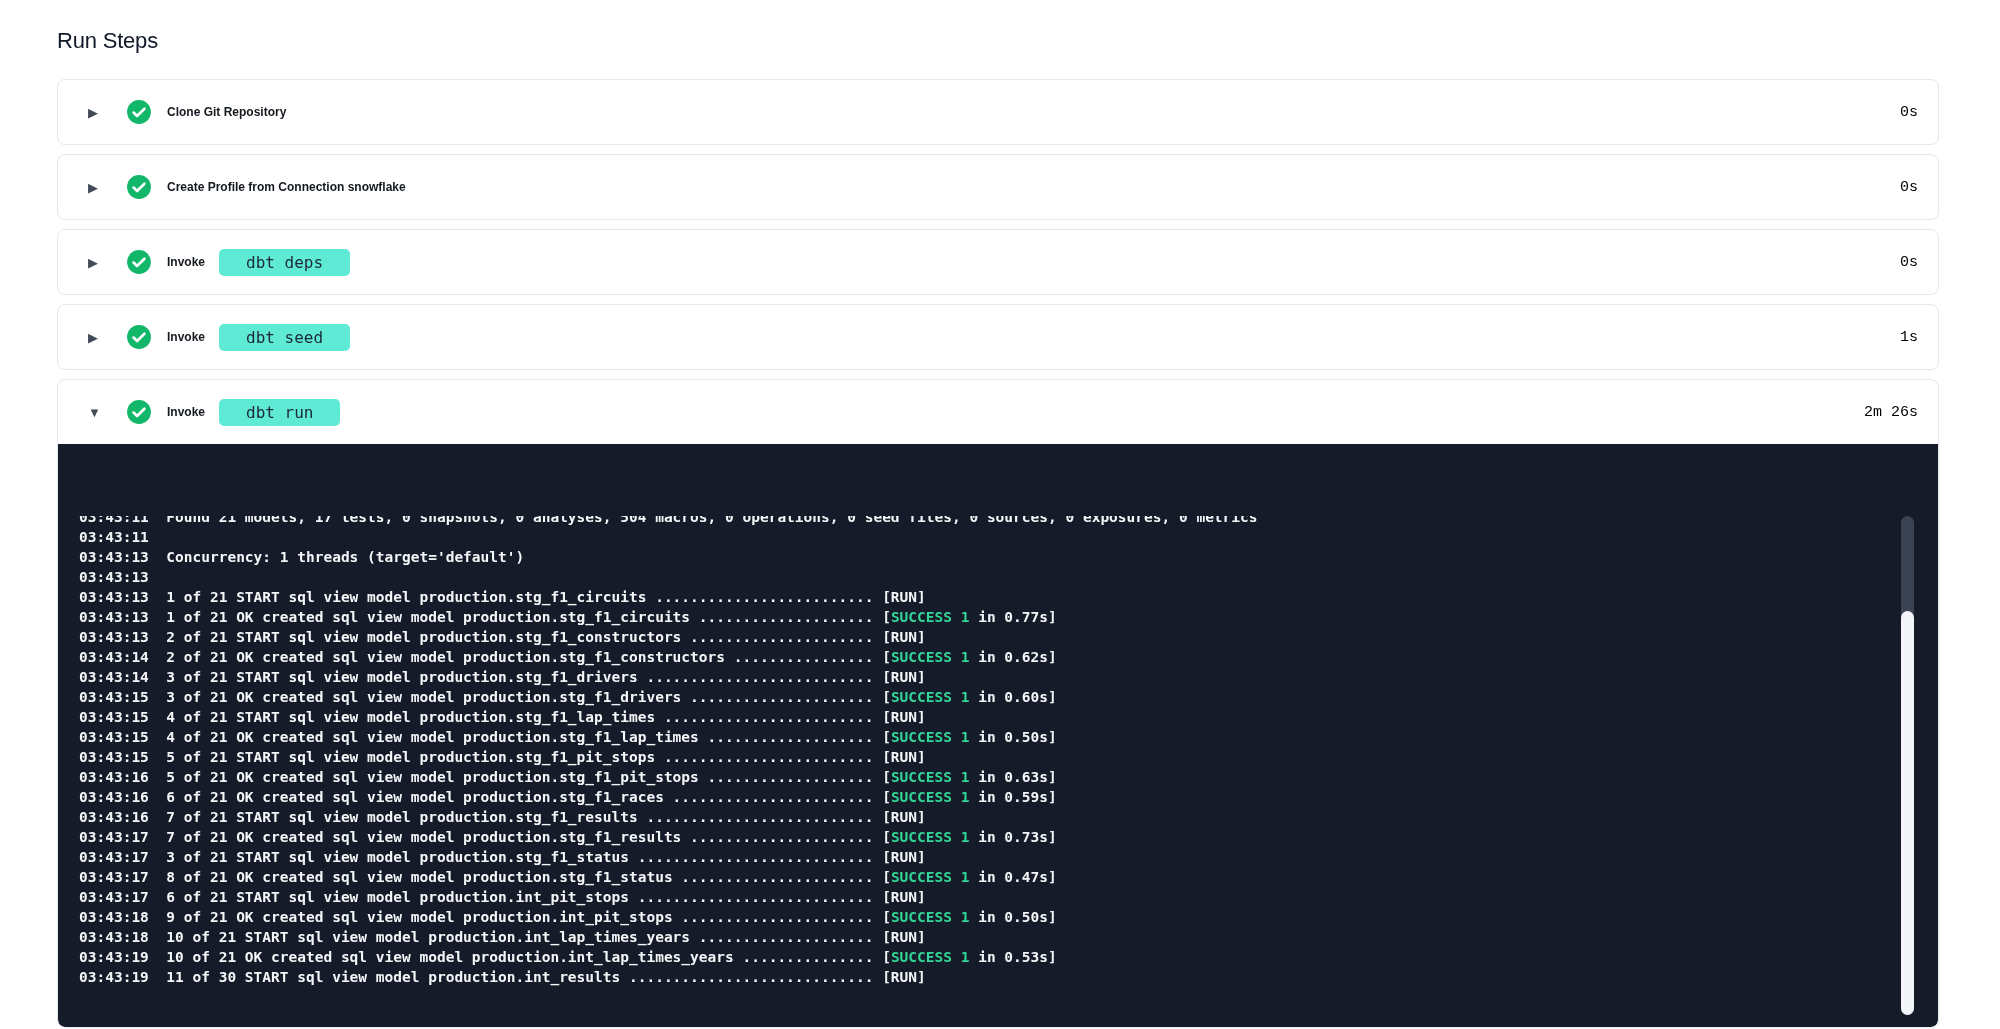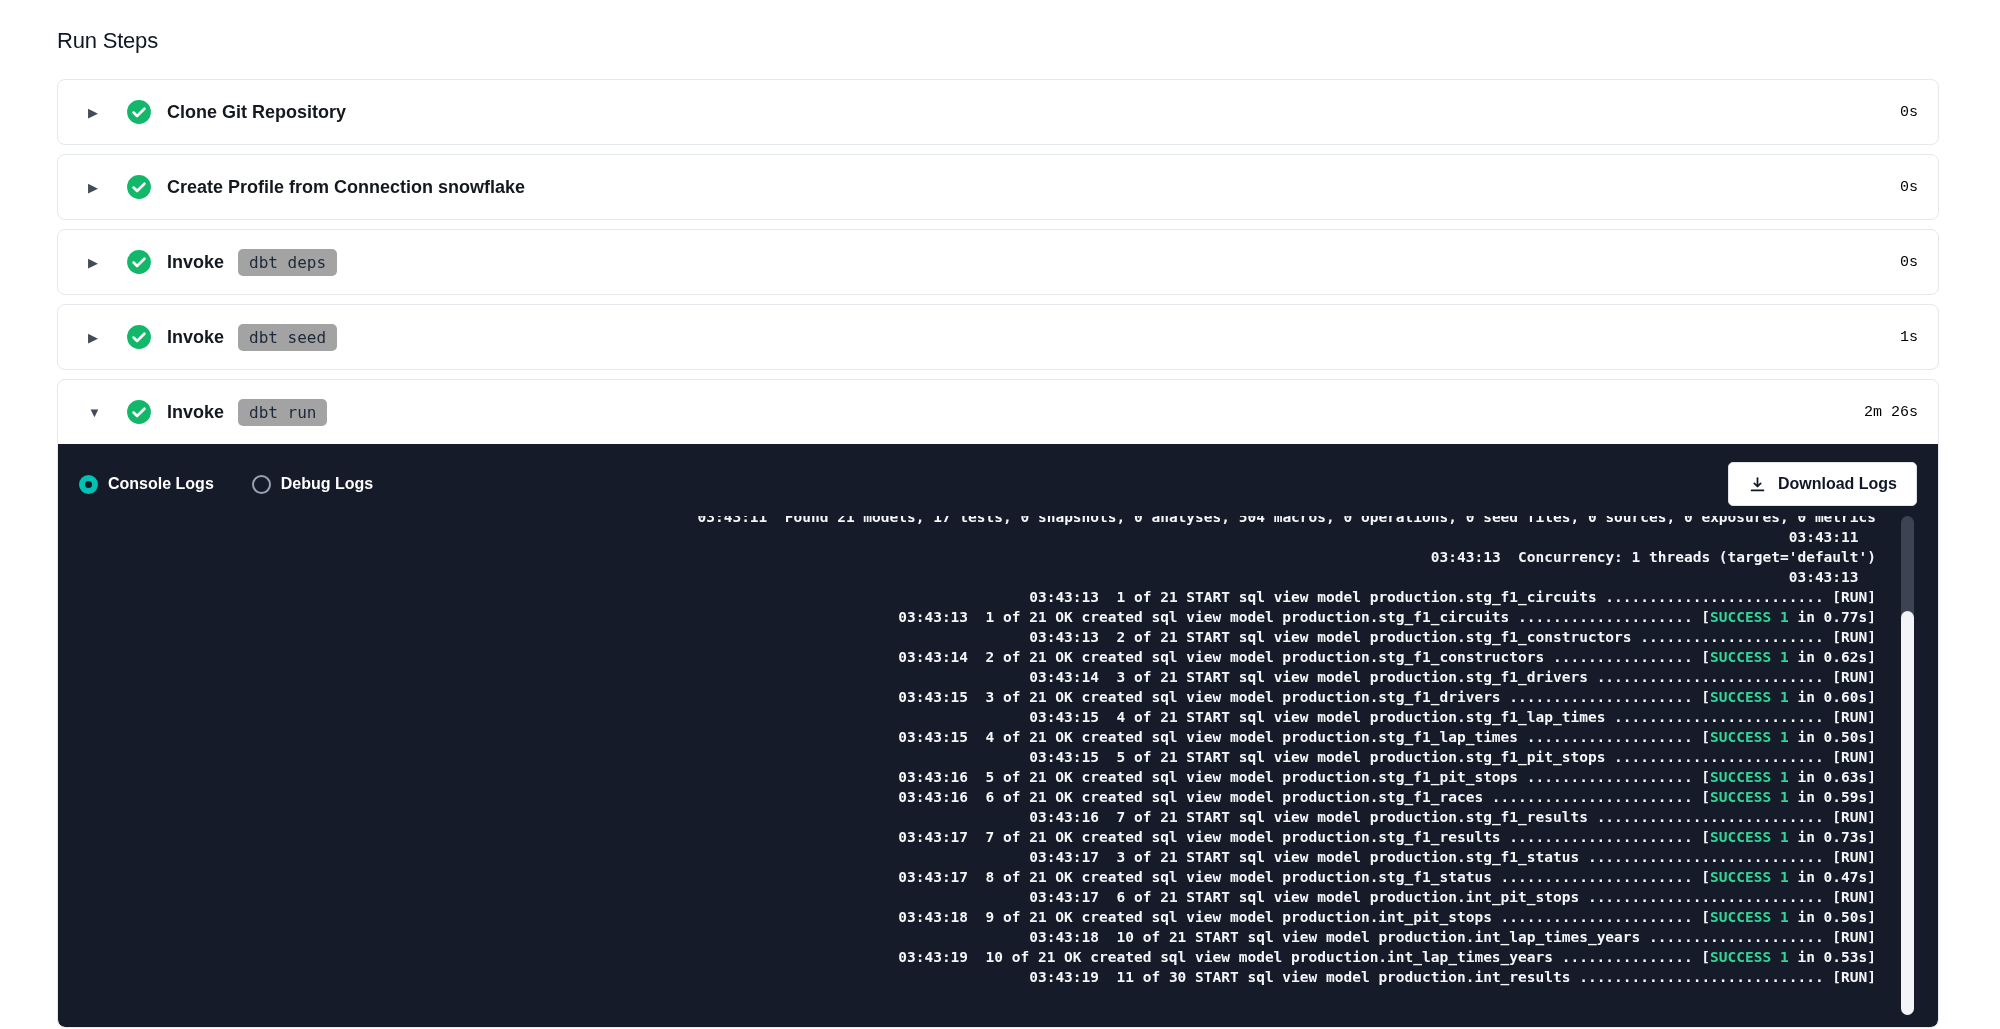--- a/index.html
+++ b/index.html
@@ -36,27 +36,27 @@
     display: flex; align-items: center;
     height: 64px; padding: 0 20px 0 30px;
     cursor: pointer;
   }
   .caret {
     font-size: 13px; color: #424b57; width: 18px; flex: none;
     line-height: 1; user-select: none;
   }
   .check { margin-left: 20px; flex: none; display: flex; }
   .check svg circle { fill: var(--step-green); }
-  .step-label { margin-left: 15px; font-size: 18px; font-weight: 700; color: #14181f; }
+  .step-label { margin-left: 15px; font-size: 12px; font-weight: 700; color: #14181f; }
   .chip {
     margin-left: 14px;
     font-family: "DejaVu Sans Mono", monospace;
     font-size: 16px; color: #1d2939;
-    background: #a3a3a3; border-radius: 5px;
-    padding: 4px 11px;
+    background: #5eead4; border-radius: 5px;
+    padding: 4px 27px;
   }
   .duration { margin-left: auto; font-size: 15px; color: #000000; font-family: Liberation Mono, monospace; }
 
   .card-expanded {
     flex: 1; min-height: 0;
     display: flex; flex-direction: column;
     margin-bottom: 0;
     overflow: hidden;
   }
   .console {
@@ -81,21 +81,20 @@
     background: #ffffff; color: #101828;
     border: 1px solid #dfe3e8; border-radius: 5px;
     height: 44px; padding: 0 19px;
     font-family: "Liberation Sans", sans-serif;
     font-size: 16px; font-weight: 600;
     cursor: pointer;
   }
   .log-viewport {
     position: absolute; top: 72px; left: 21px; right: 62px; bottom: 8px;
     overflow: hidden;
-    text-align: right;
   }
   .log { margin-top: -9px; }
   .log-line {
     font-family: "DejaVu Sans Mono", monospace;
     font-size: 14.5px; font-weight: 700;
     color: #f4f6f8; line-height: 20px;
     white-space: pre;
   }
   .log-time { margin-right: 2ch; }
   .log-success { color: var(--success); }
@@ -181,40 +180,20 @@
             <circle cx="12" cy="12" r="11"></circle>
             <path d="M7 12.5l3.2 3.2L17 9" stroke="#ffffff" stroke-width="2.4" fill="none" stroke-linecap="round" stroke-linejoin="round"></path>
           </svg>
       </span>
       <span class="step-label">Invoke</span>
       <span class="chip">dbt run</span>
       <span class="duration">2m 26s</span>
     </div>
 
     <div class="console">
-      <div class="console-header">
-        <span class="radio">
-          <span class="radio-dot selected"></span>
-          <span class="radio-label">Console Logs</span>
-        </span>
-        <span class="radio">
-          <span class="radio-dot"></span>
-          <span class="radio-label">Debug Logs</span>
-        </span>
-        <button class="download-btn">
-          <span style="display:flex;">
-            <svg viewBox="0 0 24 24" width="19" height="19" fill="none" stroke="#101828" stroke-width="2.2" stroke-linecap="round" stroke-linejoin="round">
-                <path d="M12 4v10"></path>
-                <path d="M8 10.5L12 14.5 16 10.5"></path>
-                <path d="M4.5 19.5h15"></path>
-              </svg>
-          </span>
-          <span>Download Logs</span>
-        </button>
-      </div>
 
       <div class="log-viewport">
         <div class="log">
             <div class="log-line"><span class="log-time">03:43:11</span><span class="log-body">Found 21 models, 17 tests, 0 snapshots, 0 analyses, 504 macros, 0 operations, 0 seed files, 0 sources, 0 exposures, 0 metrics</span></div>
             <div class="log-line"><span class="log-time">03:43:11</span><span class="log-body"></span></div>
             <div class="log-line"><span class="log-time">03:43:13</span><span class="log-body">Concurrency: 1 threads (target='default')</span></div>
             <div class="log-line"><span class="log-time">03:43:13</span><span class="log-body"></span></div>
             <div class="log-line"><span class="log-time">03:43:13</span><span class="log-body">1 of 21 START sql view model production.stg_f1_circuits ......................... [RUN]</span></div>
             <div class="log-line"><span class="log-time">03:43:13</span><span class="log-body">1 of 21 OK created sql view model production.stg_f1_circuits .................... [<span class="log-success">SUCCESS 1</span> in 0.77s]</span></div>
             <div class="log-line"><span class="log-time">03:43:13</span><span class="log-body">2 of 21 START sql view model production.stg_f1_constructors ..................... [RUN]</span></div>

